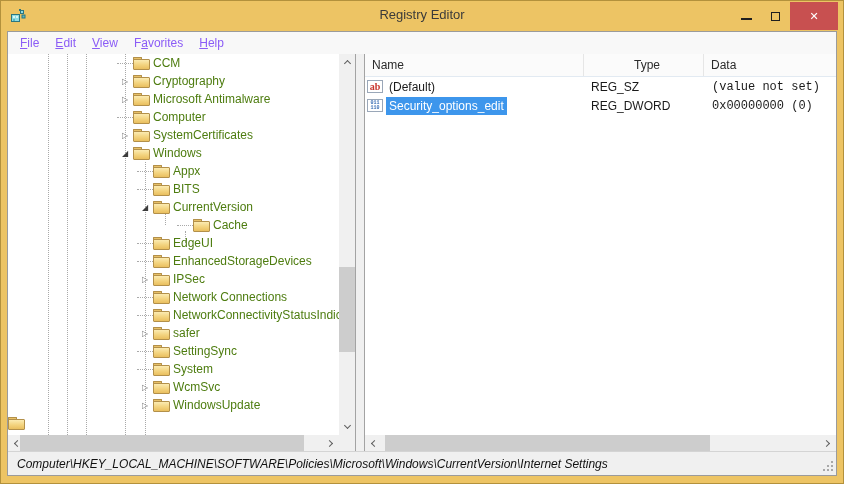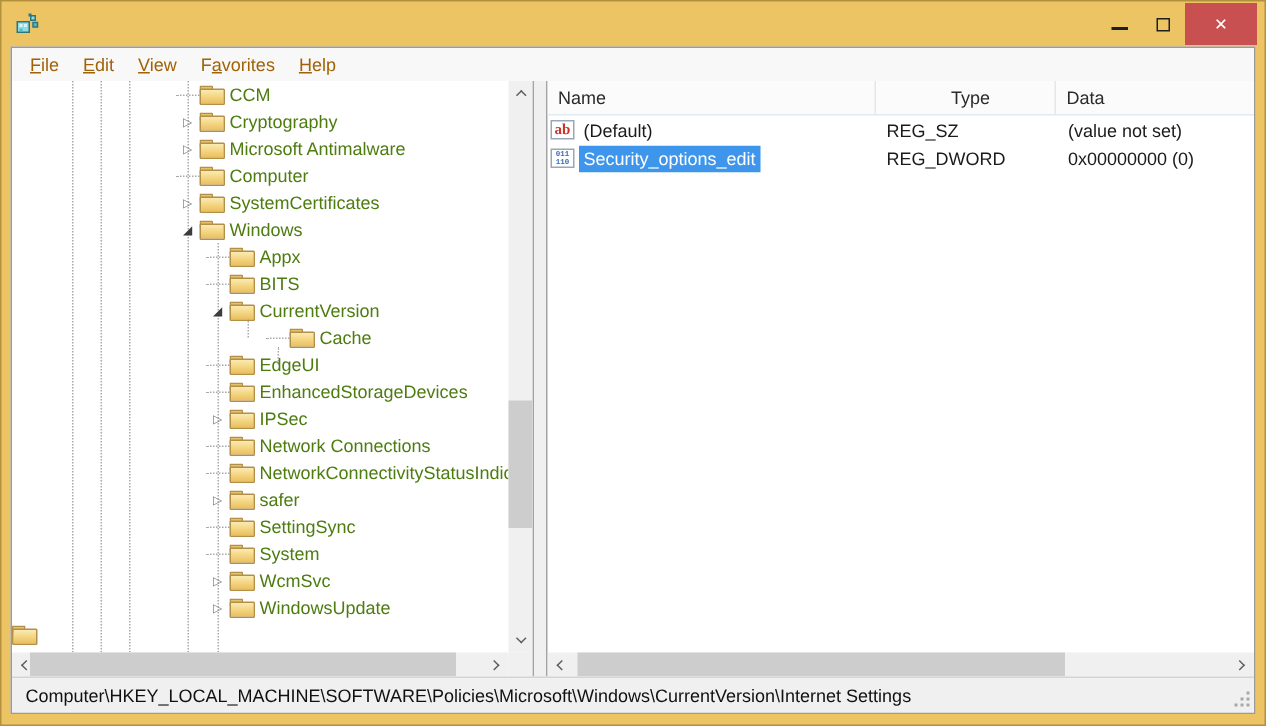--- a/index.html
+++ b/index.html
@@ -23,21 +23,21 @@
   .btn-close{width:48px;background:var(--c-close,#C85050);}
   .btn-close::before{content:'\2715';color:#fff;font-size:11px;font-weight:bold;}
   
   .content{
     position:absolute;left:6px;right:6px;top:30px;bottom:7px;
     background:#F0F0F0;border:1px solid #9B9B9B;
     display:flex;flex-direction:column;
   }
   
   .menubar{height:22px;background:#F8F8F8;display:flex;align-items:center;padding-left:4px;flex:none;}
-  .menu-item{padding:3px 8px;font-size:12px;color:#a16207;}
+  .menu-item{padding:3px 8px;font-size:12px;color:#8b5cf6;}
   .menu-item u{text-decoration:underline;}
   
   .main{flex:1;display:flex;min-height:0;}
   .tree-pane{width:348px;flex:none;background:#fff;border-right:1px solid #A3A3A3;position:relative;overflow:hidden;}
   .splitter{width:8px;flex:none;background:#F0F0F0;}
   .list-pane{flex:1;background:#fff;border-left:1px solid #A3A3A3;position:relative;overflow:hidden;}
   
   .tree-content{position:absolute;left:0;top:0;right:16px;bottom:16px;overflow:hidden;}
   .guide{position:absolute;width:0;border-left:1px dotted #A9A9A9;}
   .g1{left:40px;top:0;height:385px;}
@@ -79,29 +79,29 @@
   .sb-corner{position:absolute;right:0;bottom:0;width:16px;height:16px;background:#F0F0F0;}
   
   .list-header{display:flex;height:23px;background:#FBFBFB;border-bottom:1px solid #E2EAF2;}
   .hcell{font-size:12px;color:#2B2B2B;padding:4px 0 0 7px;}
   .hcell-0{width:219px;border-right:1px solid #E6E6E6;}
   .hcell-1{width:120px;border-right:1px solid #E6E6E6;text-align:center;}
   .hcell-2{flex:1;}
   .list-row{display:flex;height:19px;align-items:center;font-size:12px;color:#1A1A1A;}
   .cell-name{width:219px;display:flex;align-items:center;padding-left:2px;overflow:hidden;}
   .cell-type{width:120px;padding-left:7px;}
-  .cell-data{flex:1;padding-left:8px;}
+  .cell-data{flex:1;padding-left:8px;font-family:Liberation Mono, monospace;}
   .icon-ab{flex:none;width:16px;height:13px;border:1px solid #9AA7B8;background:#fff;color:#C9342B;
     font-family:"Liberation Serif","DejaVu Serif",serif;font-size:10px;font-weight:bold;line-height:11px;text-align:center;margin-right:3px;}
   .icon-dword{flex:none;width:16px;height:13px;border:1px solid #9AA7B8;background:#fff;color:#3B6FB5;
     font-family:"Liberation Mono","DejaVu Sans Mono",monospace;font-size:5px;font-weight:bold;line-height:5px;text-align:center;padding-top:1px;margin-right:3px;}
   .vname{padding:2px 3px;}
   .vname-sel{background:var(--c-sel,#3D96EC);color:#fff;}
   
-  .statusbar{height:24px;flex:none;background:#F0F0F0;border-top:1px solid #D4D4D4;display:flex;align-items:center;padding-left:9px;font-size:12px;color:#111;position:relative;}
+  .statusbar{height:24px;flex:none;background:#F0F0F0;border-top:1px solid #D4D4D4;display:flex;align-items:center;padding-left:9px;font-size:12px;color:#111;position:relative;font-style:italic;}
   .grip{position:absolute;right:3px;bottom:4px;width:10px;height:10px;}
   .grip::before{content:'';position:absolute;right:0;bottom:0;width:2px;height:2px;background:#A8A8A8;
     box-shadow:-4px 0 0 #A8A8A8,-8px 0 0 #A8A8A8,0 -4px 0 #A8A8A8,-4px -4px 0 #A8A8A8,0 -8px 0 #A8A8A8;}
 </style>
 </head>
 <body>
 
 <div class="window" style="--c-title: #EDC464; --c-close: #C85050; --c-sel: #3D96EC;">
 
   <div class="titlebar">
@@ -109,20 +109,21 @@
       <svg width="16" height="16" viewBox="0 0 16 16">
         <rect x="1.5" y="6.5" width="8" height="7" fill="#8FDCE2" stroke="#2C7680"></rect>
         <rect x="3" y="8" width="2" height="2" fill="#D8F6F8"></rect>
         <rect x="6" y="8" width="2" height="2" fill="#D8F6F8"></rect>
         <rect x="3" y="11" width="2" height="2" fill="#55B9C4"></rect>
         <rect x="10.5" y="2.5" width="3" height="3" fill="#8FDCE2" stroke="#2C7680"></rect>
         <rect x="12" y="7" width="3" height="3" fill="#55B9C4" stroke="#2C7680"></rect>
         <rect x="9" y="1" width="2" height="2" fill="#2C7680"></rect>
       </svg>
     </span>
+    <div class="title">Registry Editor</div>
     <div class="win-controls">
       <div class="wbtn btn-min">
           <span class="glyph"></span>
         </div>
       <div class="wbtn btn-max">
           <span class="glyph"></span>
         </div>
       <div class="wbtn btn-close"></div>
     </div>
   </div>

